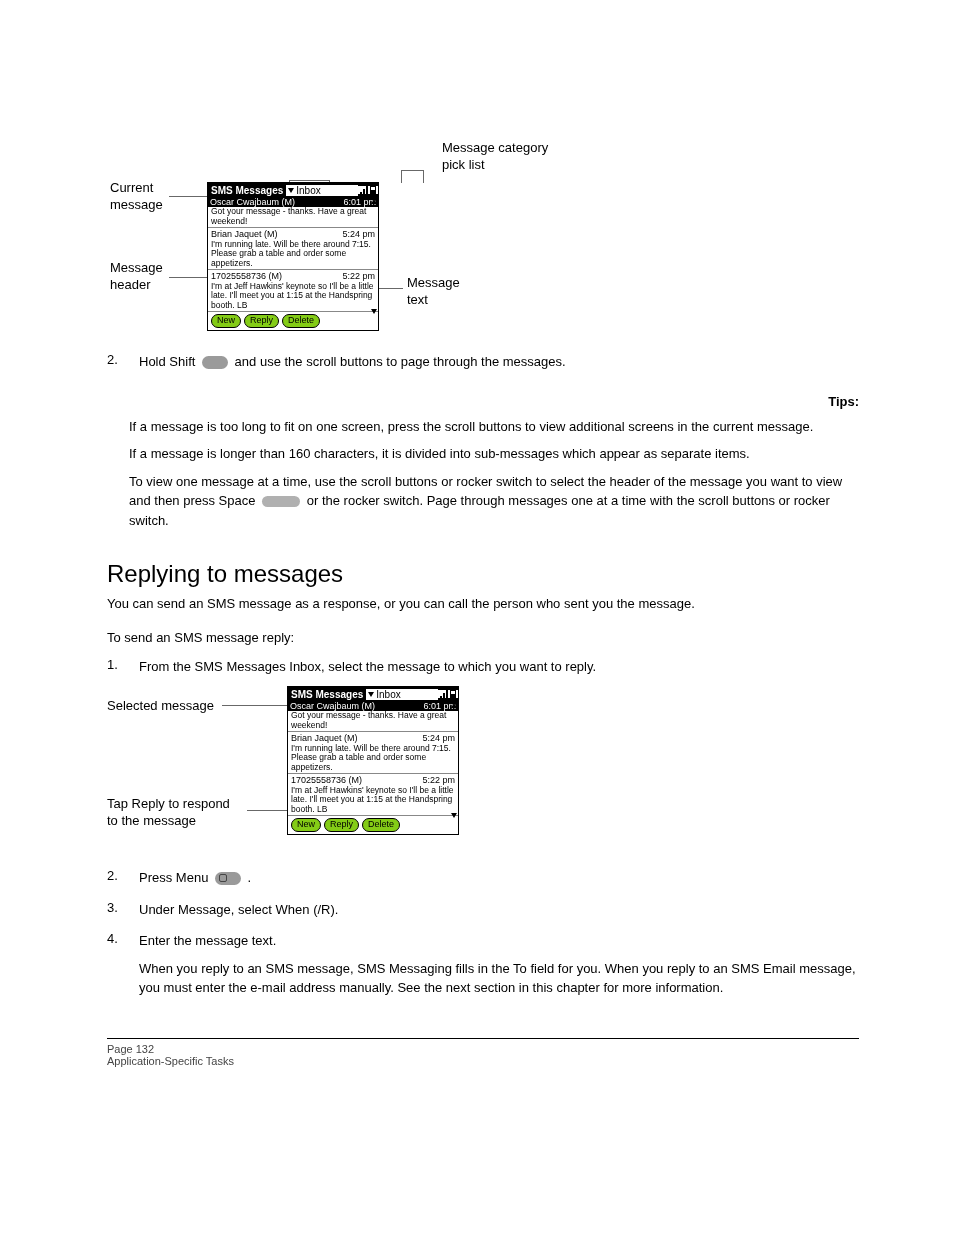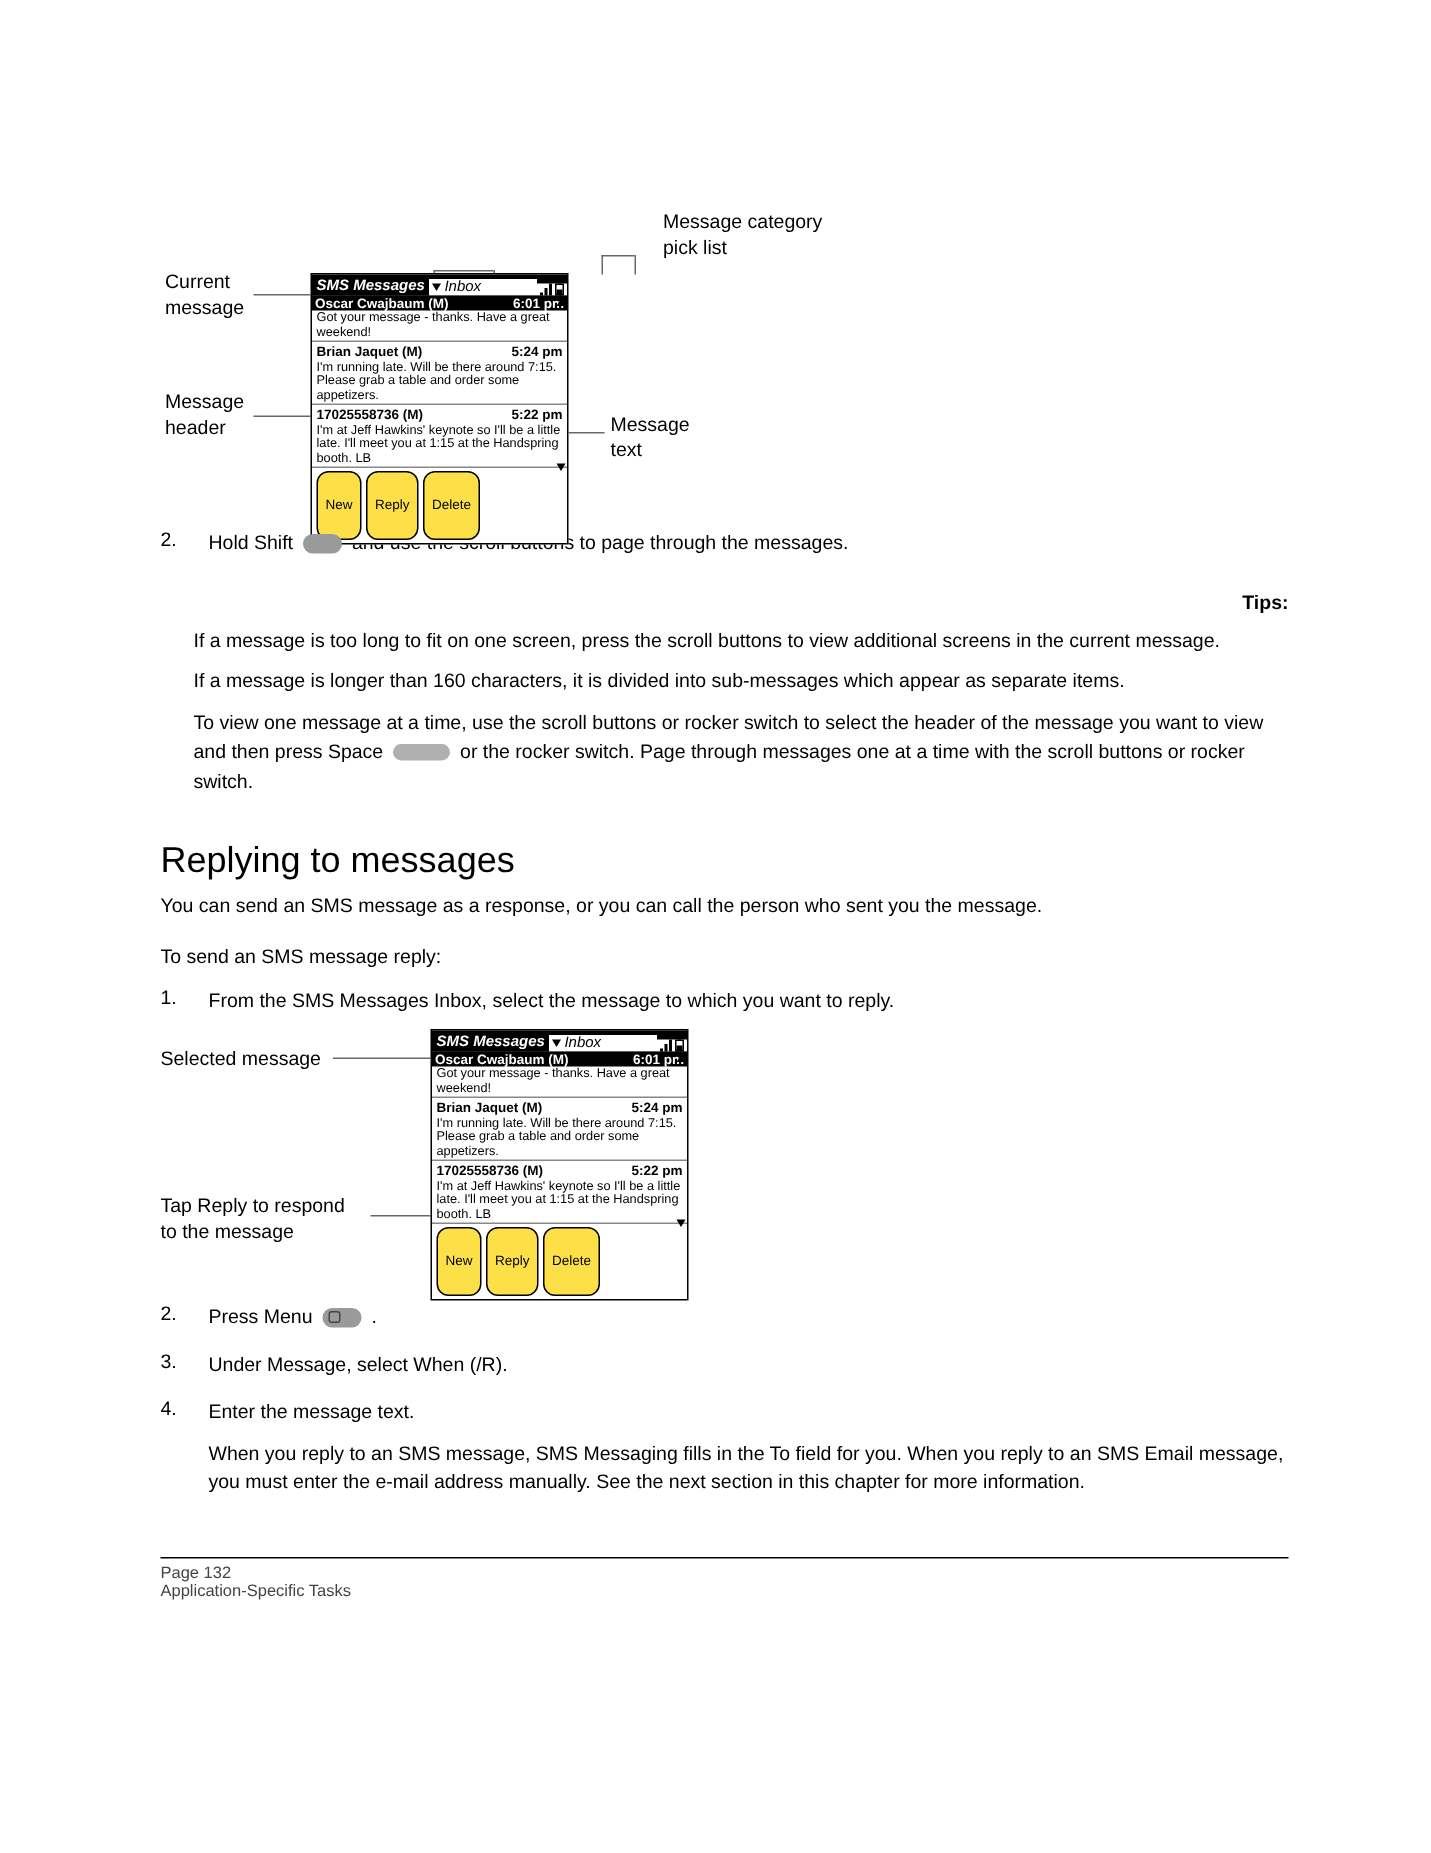--- a/index.html
+++ b/index.html
@@ -39,27 +39,26 @@
 
   
   .palm {
     position: absolute;
     border: 1px solid #000;
     background: #fff;
     font-family: "Helvetica", Arial, sans-serif;
   }
   .palm-title {
     display: flex;
-    align-items: flex-end;
+    align-items: center;
     background: #000;
     color: #fff;
     height: 14px;
     font-size: 10px;
     font-weight: bold;
-    font-style: italic;
   }
   .palm-title .appname {
     flex: 0 0 auto;
     padding: 1px 3px;
     background: #000;
     color: #fff;
   }
   .palm-title .picklist-area {
     flex: 1;
     background: #fff;
@@ -103,44 +102,44 @@
     padding: 0;
   }
   .msg {
     border-bottom: 1px solid #888;
     padding: 1px 3px 1px 3px;
     font-size: 9px;
     line-height: 1.15;
   }
   .msg:last-child { border-bottom: none; }
   .msg .hdr {
-    font-weight: bold;
+    font-weight: normal;
     font-size: 9px;
     display:flex;
     justify-content:space-between;
   }
   .msg.selected .hdr {
     background: #000;
     color: #fff;
     padding: 0 2px;
     margin: -1px -3px 0 -3px;
   }
   .msg .body { font-size: 8.5px; line-height:1.12; }
   .palm-btns {
     display:flex;
     gap:3px;
     padding:2px 3px;
   }
   .palm-btn {
     border:1px solid #000;
     border-radius:8px;
     font-size:9px;
-    padding:16px 5px;
+    padding:0 5px;
     line-height:1.3;
-    background:#fde047;
+    background:#84cc16;
   }
   .scroll-track {
     position:absolute;
     right:1px; top:0;
     width:6px;
     display:flex;
     flex-direction:column;
     align-items:center;
   }
   .scroll-arrow {

